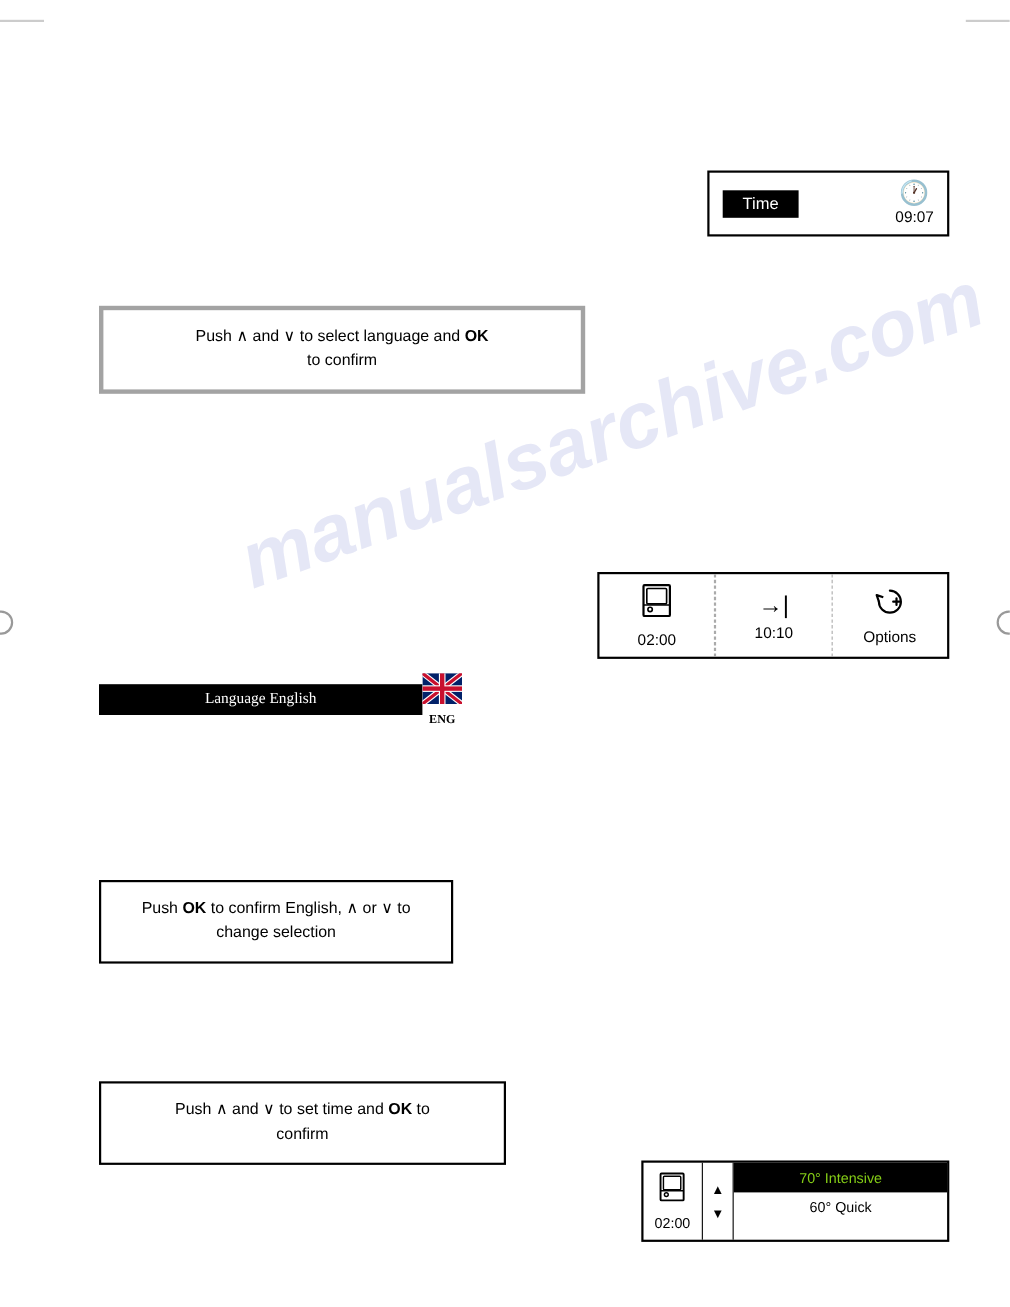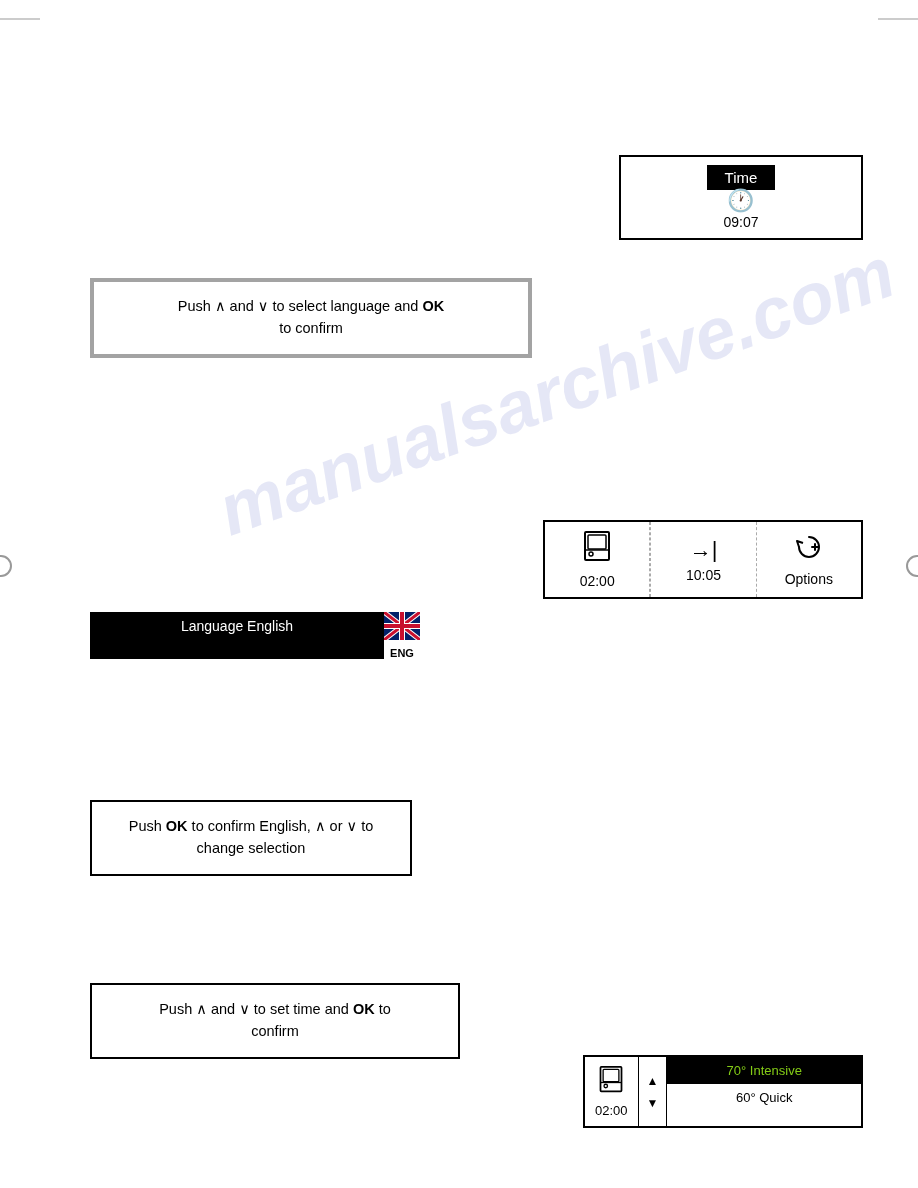--- a/index.html
+++ b/index.html
@@ -25,24 +25,23 @@
       white-space: nowrap;
       z-index: 100;
       font-style: italic;
     }
 
     
     .time-panel {
       position: absolute;
       top: 155px;
       right: 55px;
-      width: 244px;
-      border: 2px solid #000;
-      display: flex;
-      flex-direction: column;
+      width: 220px;
+      border: 2px solid #000;
+      display: flex;
       align-items: center;
       justify-content: space-between;
       padding: 8px 12px;
     }
     .time-label-box {
       background: #000;
       color: #fff;
       padding: 4px 18px;
       font-size: 15px;
       font-weight: normal;
@@ -138,20 +137,22 @@
     }
 
     
     .language-panel {
       position: absolute;
       top: 612px;
       left: 90px;
       width: 330px;
       display: flex;
       flex-direction: row;
+      align-items: center;
+      font-family: Liberation Serif, serif;
     }
     .language-label {
       background: #000;
       color: #fff;
       padding: 6px 18px;
       font-size: 14px;
       font-weight: normal;
       flex: 1;
       text-align: center;
     }
@@ -299,21 +300,21 @@
         <rect x="4" y="2" width="24" height="28" rx="1" stroke="#000" stroke-width="2" fill="none"></rect>
         <rect x="7" y="5" width="18" height="14" rx="1" stroke="#000" stroke-width="1.5" fill="none"></rect>
         <line x1="4" y1="20" x2="28" y2="20" stroke="#000" stroke-width="1.5"></line>
         <circle cx="10" cy="24" r="2" stroke="#000" stroke-width="1.5" fill="none"></circle>
       </svg>
     </div>
     <span class="program-time">02:00</span>
   </div>
   <div class="program-cell" style="border-left: 1px dashed #aaa; border-right: 1px dashed #aaa;">
     <div class="arrow-icon">→|</div>
-    <span class="program-time">10:05</span>
+    <span class="program-time">10:10</span>
   </div>
   <div class="program-cell" style="border-left: none; align-items: center;">
     <div class="options-icon">
       
       <svg width="28" height="28" viewBox="0 0 28 28" fill="none" xmlns="http://www.w3.org/2000/svg">
         <path d="M14 4 A10 10 0 1 1 4 14" stroke="#000" stroke-width="2" fill="none" stroke-linecap="round"></path>
         <polyline points="4,14 2,8 8,10" stroke="#000" stroke-width="2" fill="none" stroke-linejoin="round"></polyline>
         <line x1="20" y1="11" x2="20" y2="17" stroke="#000" stroke-width="2" stroke-linecap="round"></line>
         <line x1="17" y1="14" x2="23" y2="14" stroke="#000" stroke-width="2" stroke-linecap="round"></line>
       </svg>

